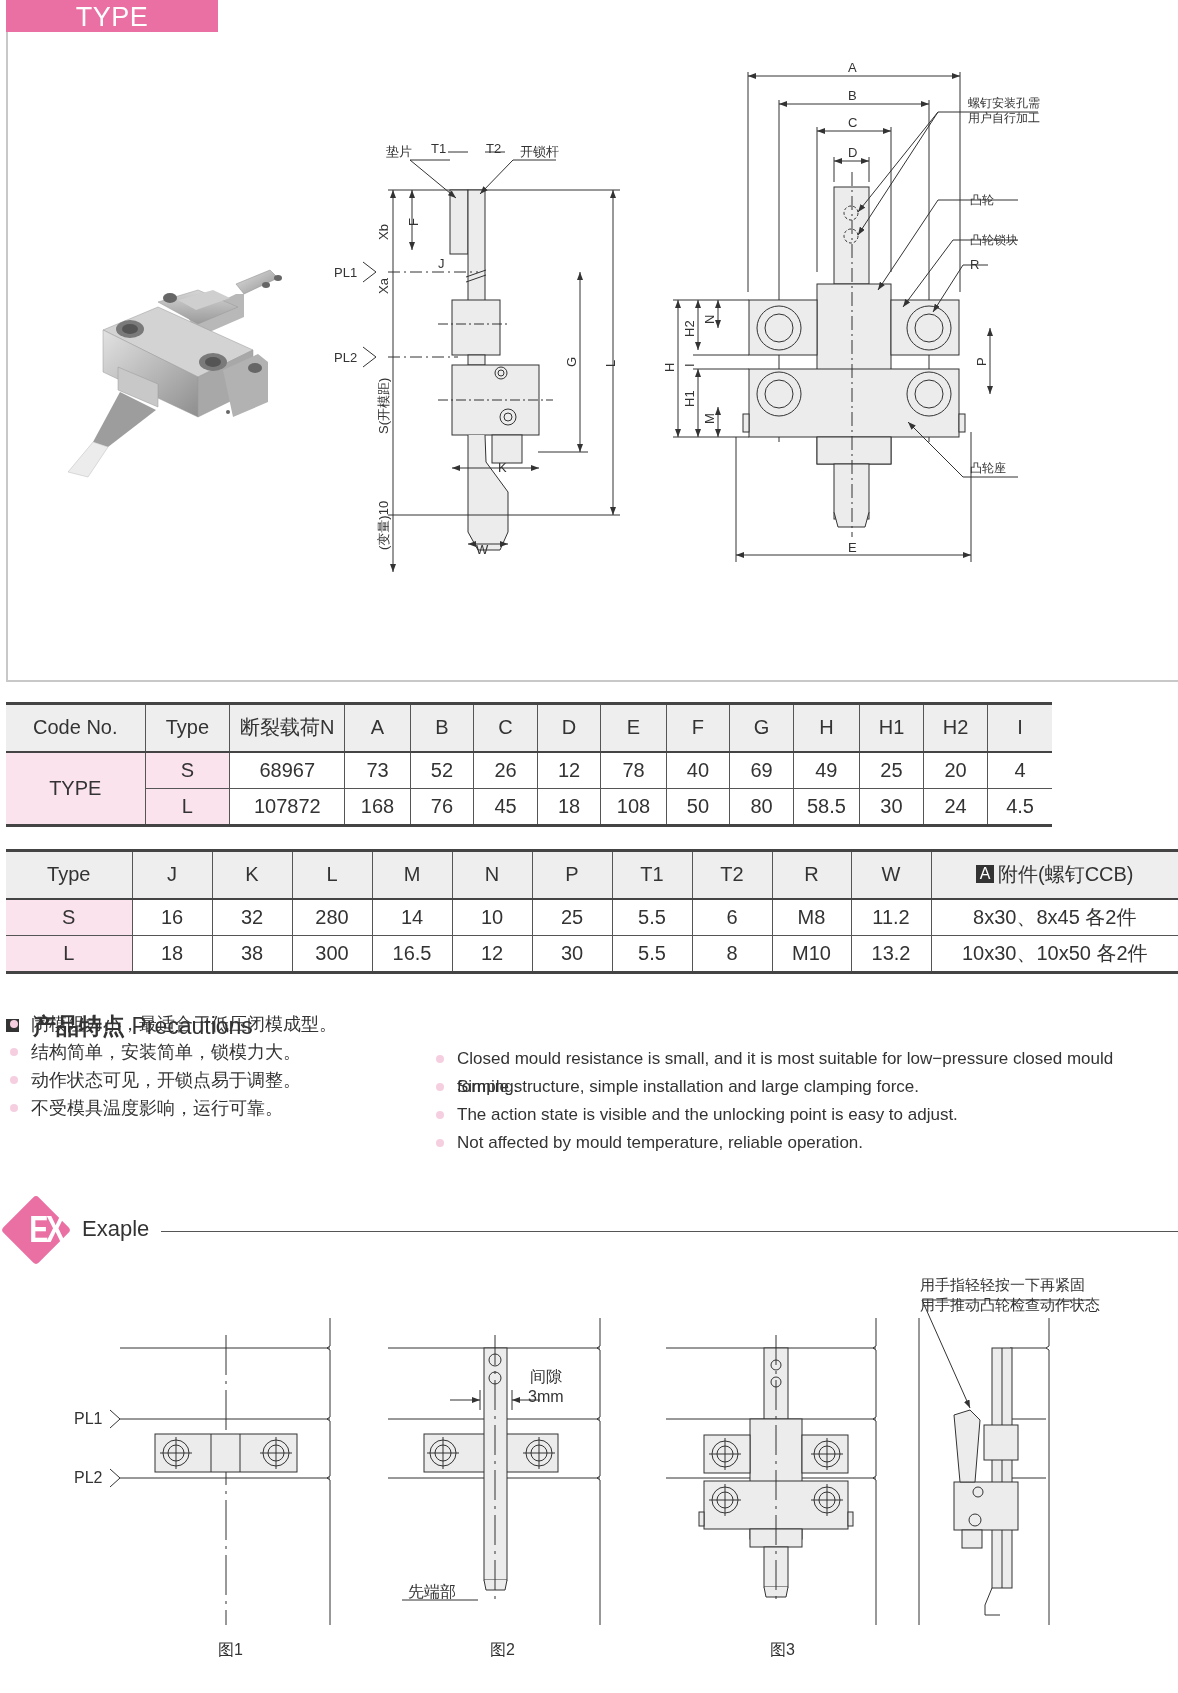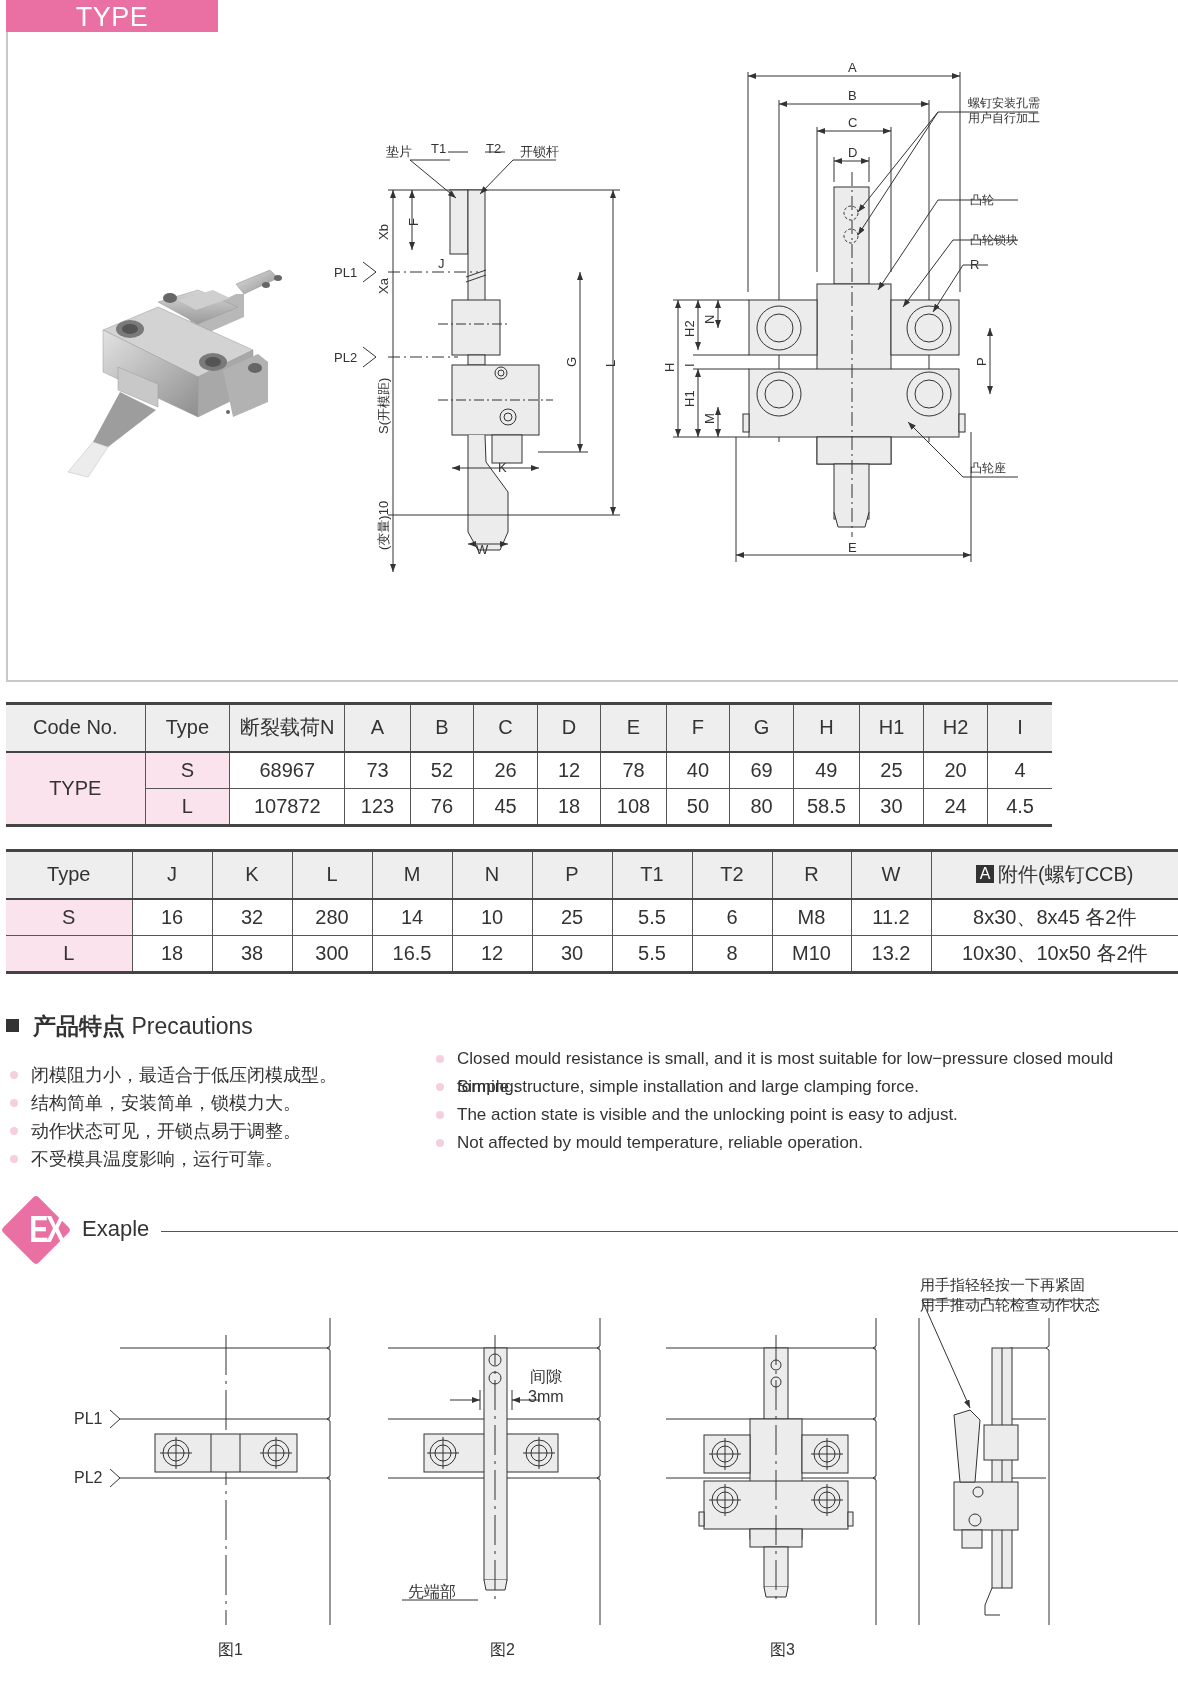--- a/index.html
+++ b/index.html
@@ -265,21 +265,21 @@
     <td>40</td>
     <td>69</td>
     <td>49</td>
     <td>25</td>
     <td>20</td>
     <td>4</td>
   </tr>
   <tr style="height:37px">
     <td class="pink">L</td>
     <td>107872</td>
-    <td>123</td>
+    <td>168</td>
     <td>76</td>
     <td>45</td>
     <td>18</td>
     <td>108</td>
     <td>50</td>
     <td>80</td>
     <td>58.5</td>
     <td>30</td>
     <td>24</td>
     <td>4.5</td>
@@ -345,21 +345,21 @@
     <td>13.2</td>
     <td>10x30、10x50  各2件</td>
   </tr>
 </tbody>
   </table>
 
 <div class="section-title">
   <span class="sq"></span><b>产品特点</b>
   <span>Precautions</span>
 </div>
-<ul class="feat" style="left:6px; top:1061px;">
+<ul class="feat" style="left:6px; top:1010px;">
   <li>闭模阻力小，最适合于低压闭模成型。</li>
   <li>结构简单，安装简单，锁模力大。</li>
   <li>动作状态可见，开锁点易于调整。</li>
   <li>不受模具温度影响，运行可靠。</li>
 </ul>
 <ul class="feat en" style="left:432px; top:1045px;">
   <li>Closed mould resistance is small, and it is most suitable for low−pressure closed mould forming.</li>
   <li>Simple structure, simple installation and large clamping force.</li>
   <li>The action state is visible and the unlocking point is easy to adjust.</li>
   <li>Not affected by mould temperature, reliable operation.</li>

